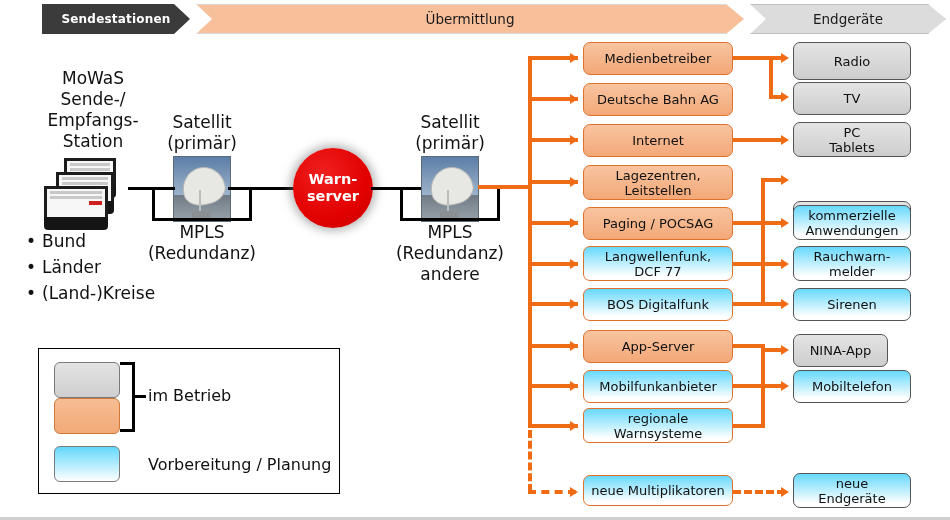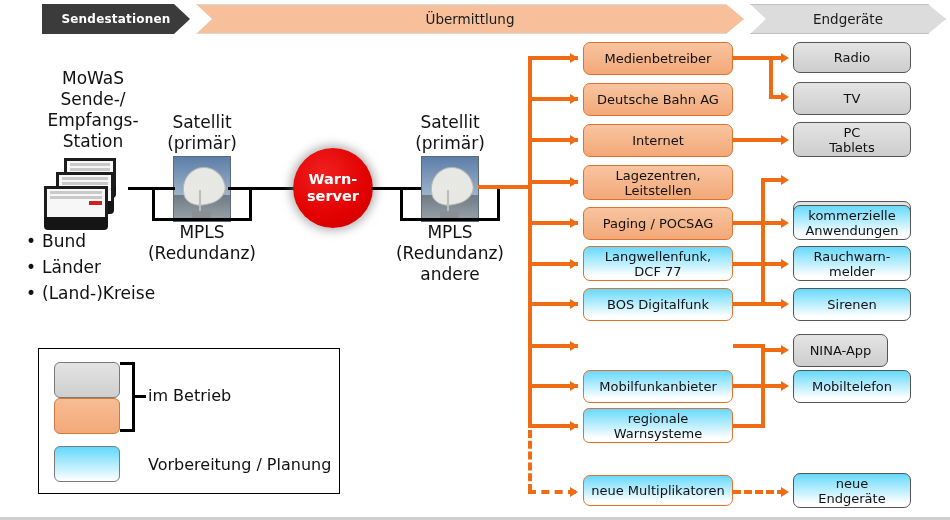--- a/index.html
+++ b/index.html
@@ -278,20 +278,25 @@
     <div>
       <div>Langwellenfunk,</div>
       <div>DCF 77</div>
     </div>
   </div>
   <div class="box b-blue" style="left:583px;top:288px;width:150px;height:33px;">
     <div>
         <div>BOS Digitalfunk</div>
       </div>
   </div>
+  <div class="box b-orange" style="left:583px;top:330px;width:150px;height:33px;">
+    <div>
+        <div>App-Server</div>
+      </div>
+  </div>
   <div class="box b-blue" style="left:583px;top:370px;width:150px;height:33px;">
     <div>
         <div>Mobilfunkanbieter</div>
       </div>
   </div>
   <div class="box b-blue" style="left:583px;top:408px;width:150px;height:35px;border-radius:6px;">
     <div>
       <div>regionale</div>
       <div>Warnsysteme</div>
     </div>
@@ -331,21 +336,21 @@
   <div class="oline" style="left:733px;top:424px;width:32px;height:4px;"></div>
   <div class="oline" style="left:761px;top:344px;width:4px;height:84px;"></div>
   <div class="oline" style="left:761px;top:348px;width:24px;height:4px;"></div>
   <div class="ohead" style="left:781px;top:345px;"></div>
   <div class="oline" style="left:761px;top:384px;width:24px;height:4px;"></div>
   <div class="ohead" style="left:781px;top:381px;"></div>
 
   <div class="dline-h" style="left:733px;top:490px;width:52px;"></div>
   <div class="ohead" style="left:781px;top:487px;"></div>
 
-  <div class="box b-grey" style="left:793px;top:42px;width:118px;height:31px;">
+  <div class="box b-grey" style="left:793px;top:42px;width:118px;height:38px;">
     <div>
         <div>Radio</div>
       </div>
   </div>
   <div class="box b-grey" style="left:793px;top:82px;width:118px;height:33px;">
     <div>
         <div>TV</div>
       </div>
   </div>
   <div class="box b-grey" style="left:793px;top:122px;width:118px;height:35px;">

